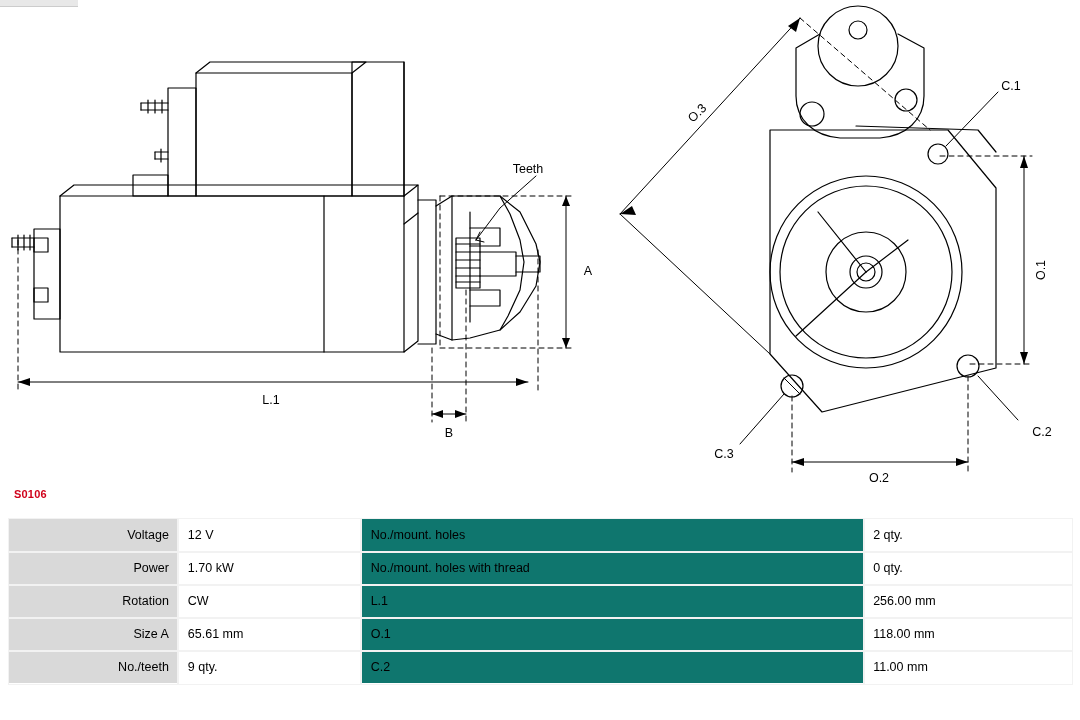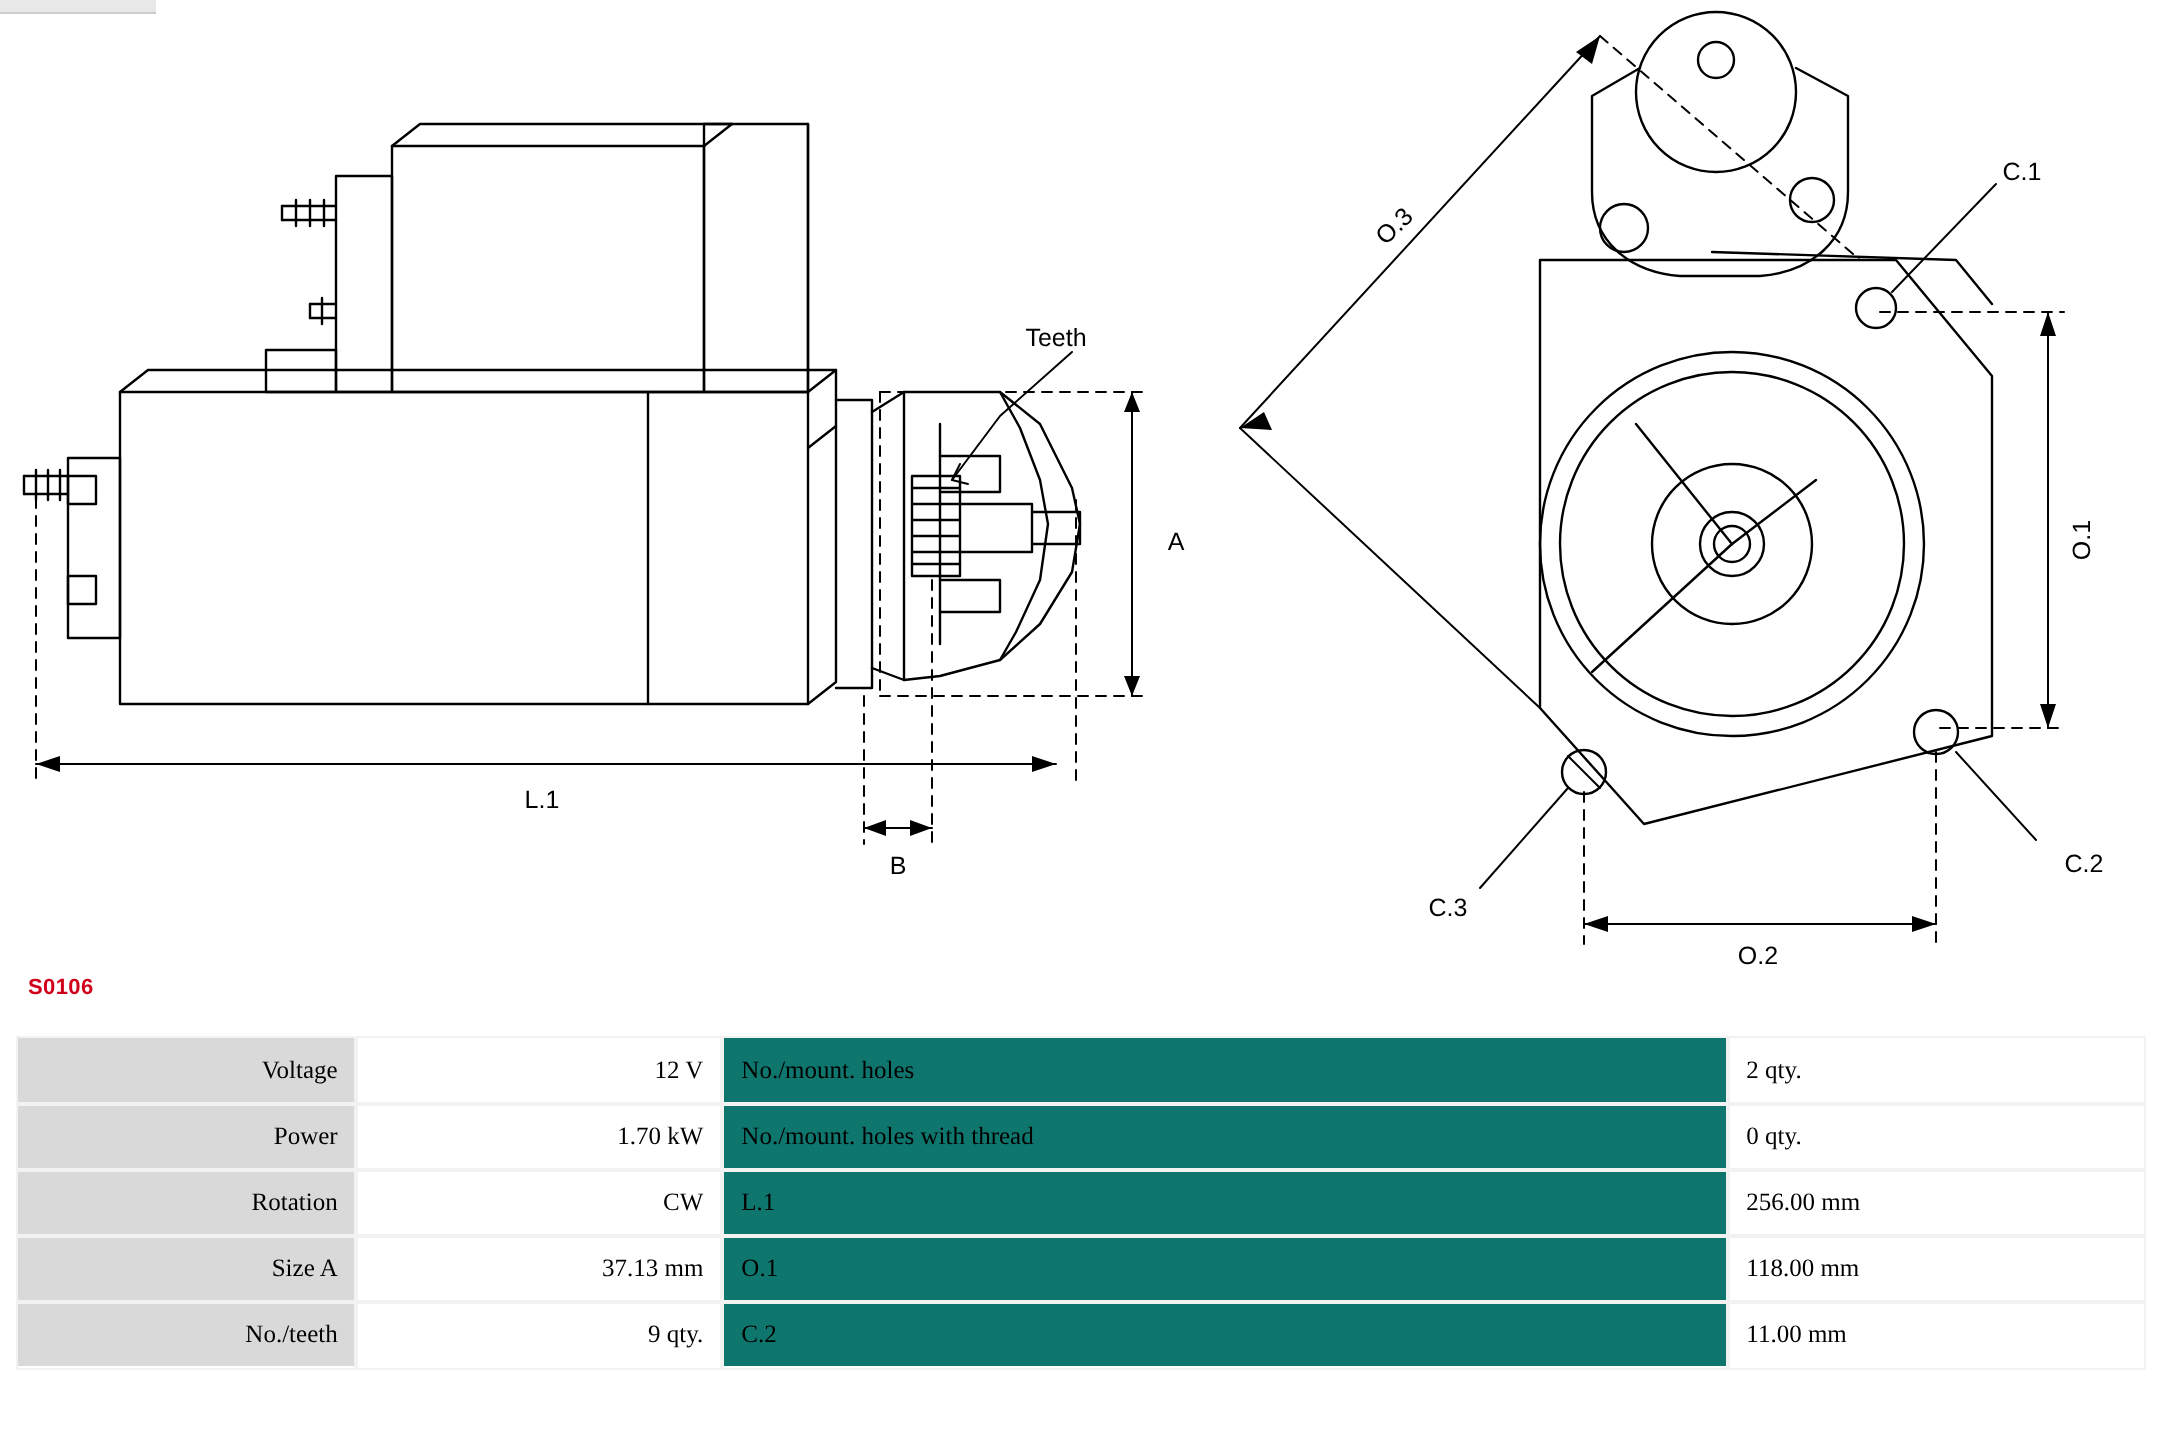--- a/index.html
+++ b/index.html
@@ -45,37 +45,35 @@
     letter-spacing: 0.2px;
   }
   
   .spec-table {
     position: absolute;
     left: 8px;
     top: 518px;
     width: 1064px;
     border-collapse: collapse;
     font-size: 12.5px;
-    font-family: Liberation Serif, serif;
   }
   .spec-table td {
     border: 1px solid #ffffff;
     outline: 1px solid #f2f2f2;
     height: 33px;
     padding: 0 9px;
     background: #d9d9d9;
     white-space: nowrap;
   }
   .spec-table td.lbl {
     text-align: right;
     width: 170px;
     background: #d9d9d9;
   }
   .spec-table td.val {
-    text-align: right;
     width: 183px;
     background: #ffffff;
   }
   .spec-table td.lbl2 {
     text-align: left;
     width: 503px;
     background: #0f766e;
   }
   .spec-table td.val2 {
     text-align: left;
@@ -251,21 +249,21 @@
         <td class="val2">0 qty.</td>
       </tr>
       <tr>
         <td class="lbl">Rotation</td>
         <td class="val">CW</td>
         <td class="lbl2">L.1</td>
         <td class="val2">256.00 mm</td>
       </tr>
       <tr>
         <td class="lbl">Size A</td>
-        <td class="val">37.13 mm</td>
+        <td class="val">65.61 mm</td>
         <td class="lbl2">O.1</td>
         <td class="val2">118.00 mm</td>
       </tr>
       <tr>
         <td class="lbl">No./teeth</td>
         <td class="val">9 qty.</td>
         <td class="lbl2">C.2</td>
         <td class="val2">11.00 mm</td>
       </tr>
     </tbody>

